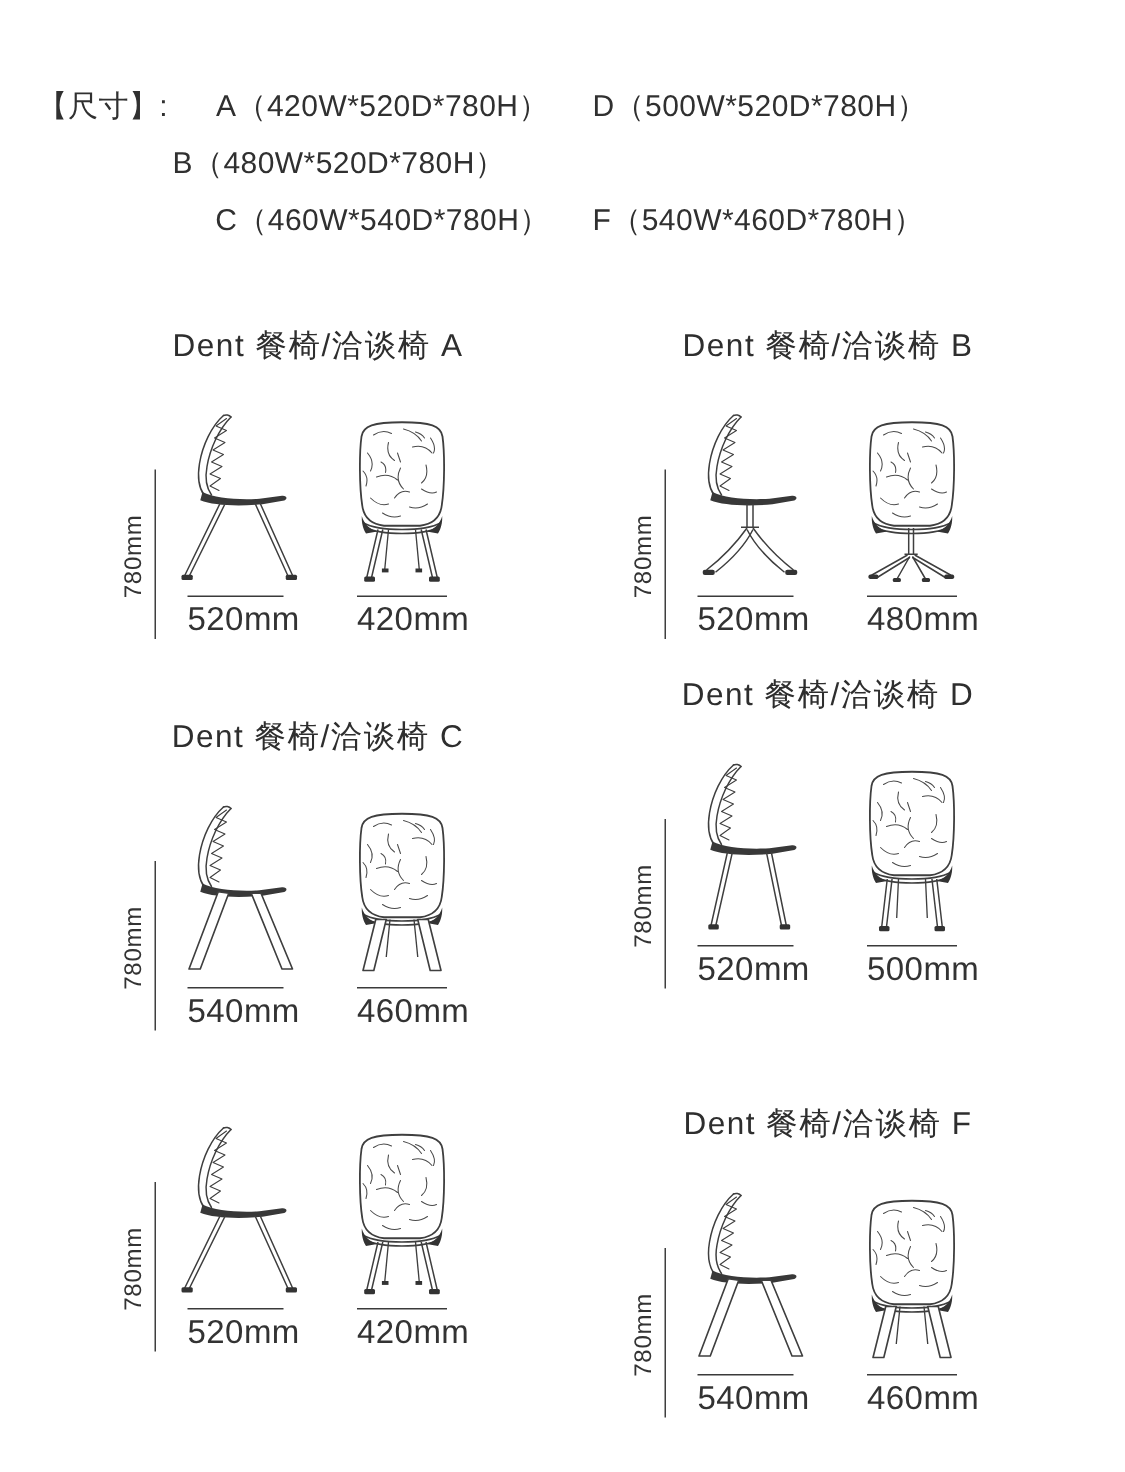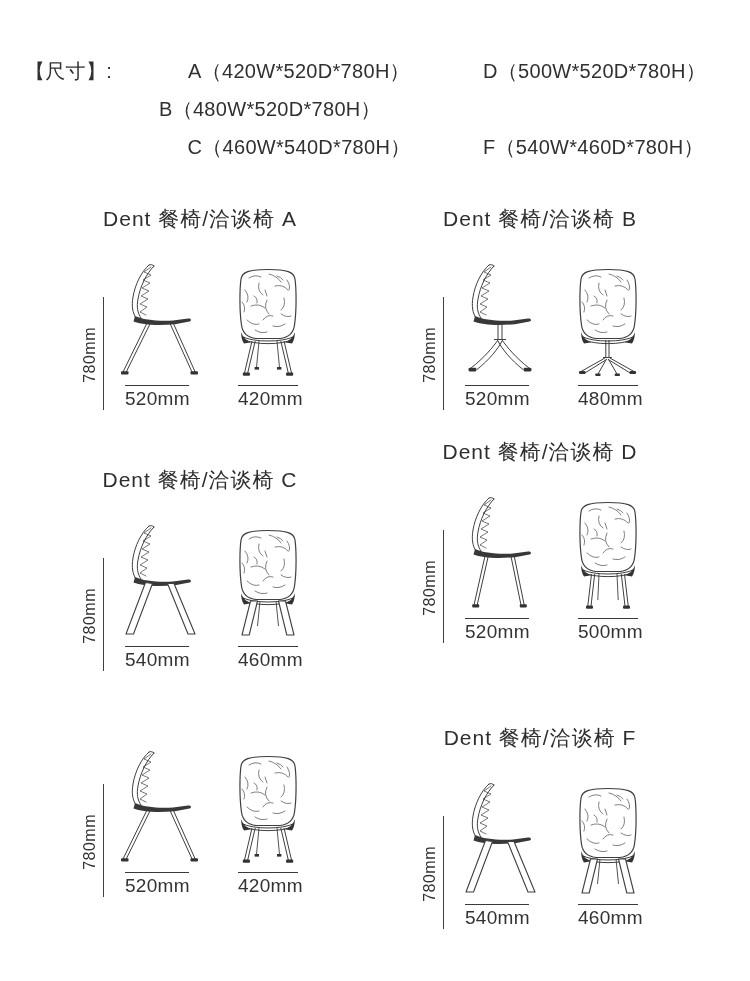--- a/index.html
+++ b/index.html
@@ -3,43 +3,43 @@
 <meta charset="utf-8">
 <style>
   html,body{margin:0;padding:0;background:#fff;}
   .page{
     position:relative;width:750px;height:981px;background:#ffffff;
     font-family:"Liberation Sans","DejaVu Sans",sans-serif;color:#333;
     overflow:hidden;
   }
   
   .size-header{position:absolute;left:25px;top:58px;font-size:20px;line-height:26px;color:#303030;letter-spacing:.3px;}
-  .size-row{display:flex;margin-bottom:12px;white-space:nowrap;gap:44px;}
+  .size-row{display:flex;margin-bottom:12px;white-space:nowrap;}
   .size-lbl{display:inline-block;width:90px;flex:none;}
   .size-val{display:inline-block;width:280px;flex:none;text-align:center;}
   .size-val:last-child{width:auto;}
   
   .sect{position:absolute;width:310px;}
-  .sect-title{margin:0;width:280px;text-align:center;font-size:21px;font-weight:400;
+  .sect-title{margin:12px;width:280px;text-align:center;font-size:21px;font-weight:400;
     line-height:32px;letter-spacing:1px;color:#2e2e2e;white-space:nowrap;}
   .fig{display:flex;align-items:flex-end;margin-top:28px;padding-left:6px;}
   .hdim{position:relative;width:38px;height:113px;flex:none;}
   .hdim-line{position:absolute;right:0;bottom:0;width:1px;height:113px;background:#3f3f3f;}
   .hdim-label{
     position:absolute;right:5px;top:50%;margin-top:-27px;
     writing-mode:vertical-rl;transform:rotate(180deg);
     font-size:16px;color:#333;letter-spacing:.5px;white-space:nowrap;
   }
   .cblock{display:flex;flex-direction:column;align-items:center;flex:none;}
   .cblock.side{margin-left:3px;}
   .cblock.front{margin-left:22px;}
   svg.chair-side{width:100px;height:115px;display:block;}
   svg.chair-front{width:78px;height:110px;display:block;}
   .wdim{margin-top:7px;border-top:1px solid #3a3a3a;padding-top:2px;
-    font-size:19px;color:#333;text-align:left;letter-spacing:.3px;}
+    font-size:22px;color:#333;text-align:left;letter-spacing:.3px;}
   .w-side{width:64px;}
   .w-front{width:60px;}
   .defs-holder{position:absolute;width:0;height:0;overflow:hidden;}
 </style>
 </head>
 <body>
 
 <div class="page">
 
   <svg class="defs-holder" aria-hidden="true">

